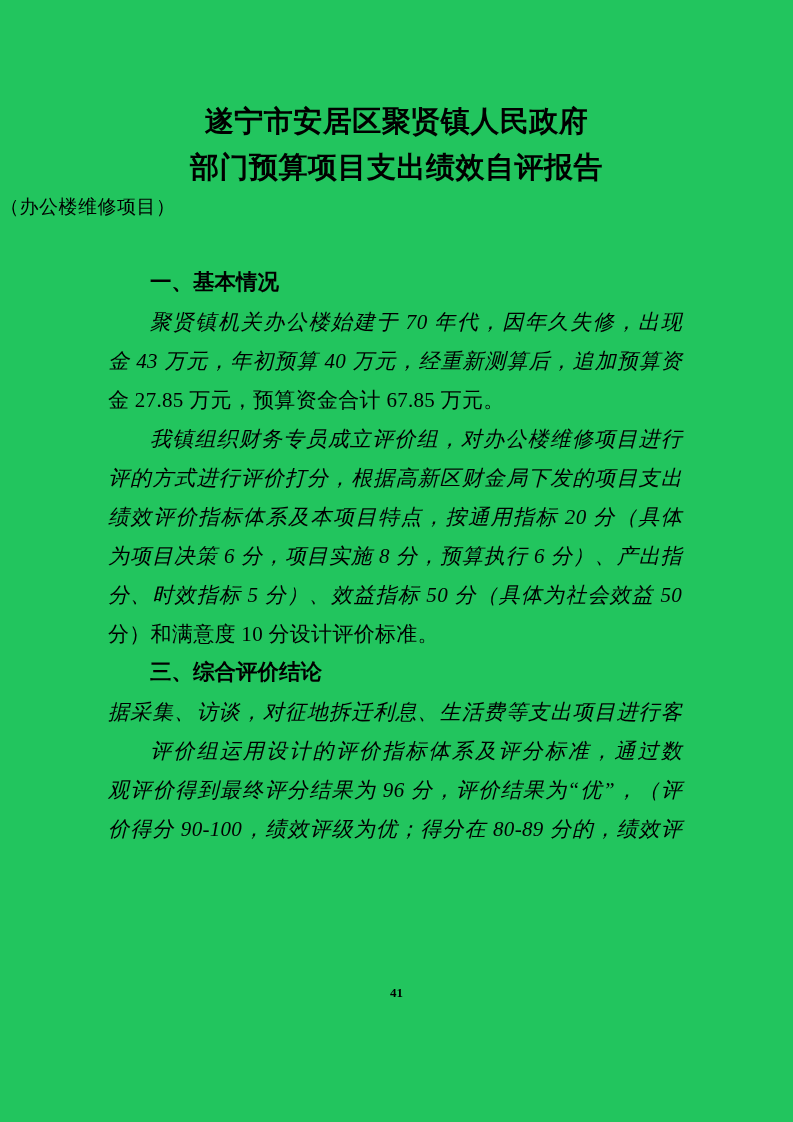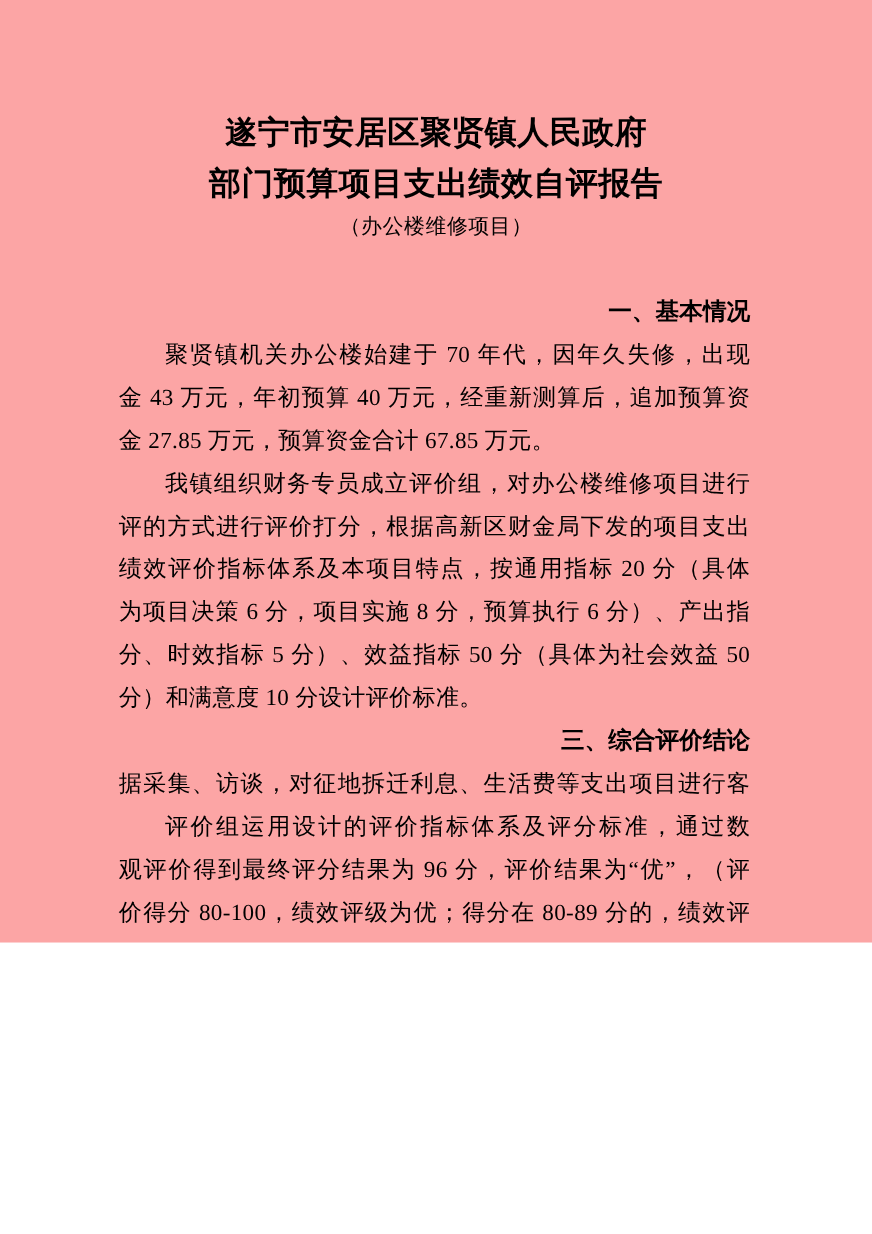--- a/index.html
+++ b/index.html
@@ -3,38 +3,38 @@
 <meta charset="utf-8">
 <style>
   html, body {
     margin: 0;
     padding: 0;
     background: #ffffff;
   }
   .page {
     position: relative;
     width: 793px;
-    height: 857px;
-    background: #fca5a5;
+    height: 1122px;
+    background: #22c55e;
     color: #000000;
     overflow: hidden;
   }
   .title-block {
     margin-top: 98px;
     text-align: center;
     font-family: "Liberation Sans", "DejaVu Sans", sans-serif;
     font-weight: 700;
     font-size: 29px;
     line-height: 46px;
     letter-spacing: 0.5px;
     color: #000000;
   }
   .subtitle {
     margin-top: 4px;
-    text-align: center;
+    text-align: left;
     font-family: "Liberation Serif", "DejaVu Serif", serif;
     font-weight: 400;
     font-size: 19px;
     line-height: 26px;
     letter-spacing: 0.5px;
     color: #000000;
   }
   .doc-body {
     margin-top: 44px;
     padding-left: 108px;
@@ -45,32 +45,32 @@
     line-height: 39px;
     white-space: nowrap;
   }
   .body-line {
     font-family: "Liberation Serif", "DejaVu Serif", serif;
     font-size: 21px;
     letter-spacing: 0.3px;
     white-space: normal;
   }
   .heading {
-    font-family: Liberation Serif, serif;
+    font-family: Liberation Mono, monospace;
     font-weight: 700;
     font-size: 21.5px;
     padding-left: 42px;
-    text-align: right;
   }
   .indent {
     text-indent: 42px;
   }
   .justify {
     text-align: justify;
     text-align-last: justify;
+    font-style: italic;
   }
   .footer {
     position: absolute;
     top: 985px;
     left: 0;
     right: 0;
     text-align: center;
     font-family: "Liberation Serif", "DejaVu Serif", serif;
     font-weight: 700;
     font-size: 13px;
@@ -97,20 +97,20 @@
       <div class="line body-line indent justify">我镇组织财务专员成立评价组，对办公楼维修项目进行</div>
       <div class="line body-line justify">评的方式进行评价打分，根据高新区财金局下发的项目支出</div>
       <div class="line body-line justify">绩效评价指标体系及本项目特点，按通用指标 20 分（具体</div>
       <div class="line body-line justify">为项目决策 6 分，项目实施 8 分，预算执行 6 分）、产出指</div>
       <div class="line body-line justify">分、时效指标 5 分）、效益指标 50 分（具体为社会效益 50</div>
       <div class="line body-line">分）和满意度 10 分设计评价标准。</div>
       <div class="line heading">三、综合评价结论</div>
       <div class="line body-line justify">据采集、访谈，对征地拆迁利息、生活费等支出项目进行客</div>
       <div class="line body-line indent justify">评价组运用设计的评价指标体系及评分标准，通过数</div>
       <div class="line body-line justify">观评价得到最终评分结果为 96 分，评价结果为“优”，（评</div>
-      <div class="line body-line justify">价得分 80-100，绩效评级为优；得分在 80-89 分的，绩效评</div>
+      <div class="line body-line justify">价得分 90-100，绩效评级为优；得分在 80-89 分的，绩效评</div>
     </div>
 
   <div class="footer">
     <span>41</span>
   </div>
 
 </div>
 
 </body></html>

